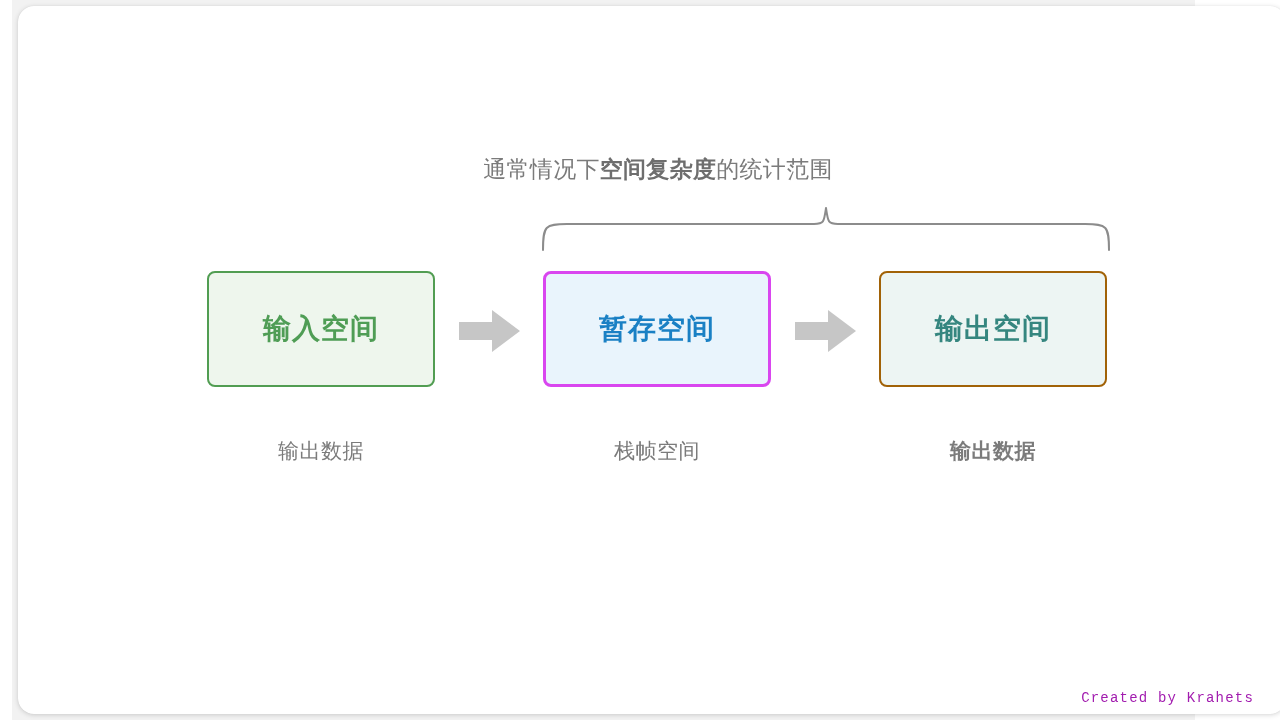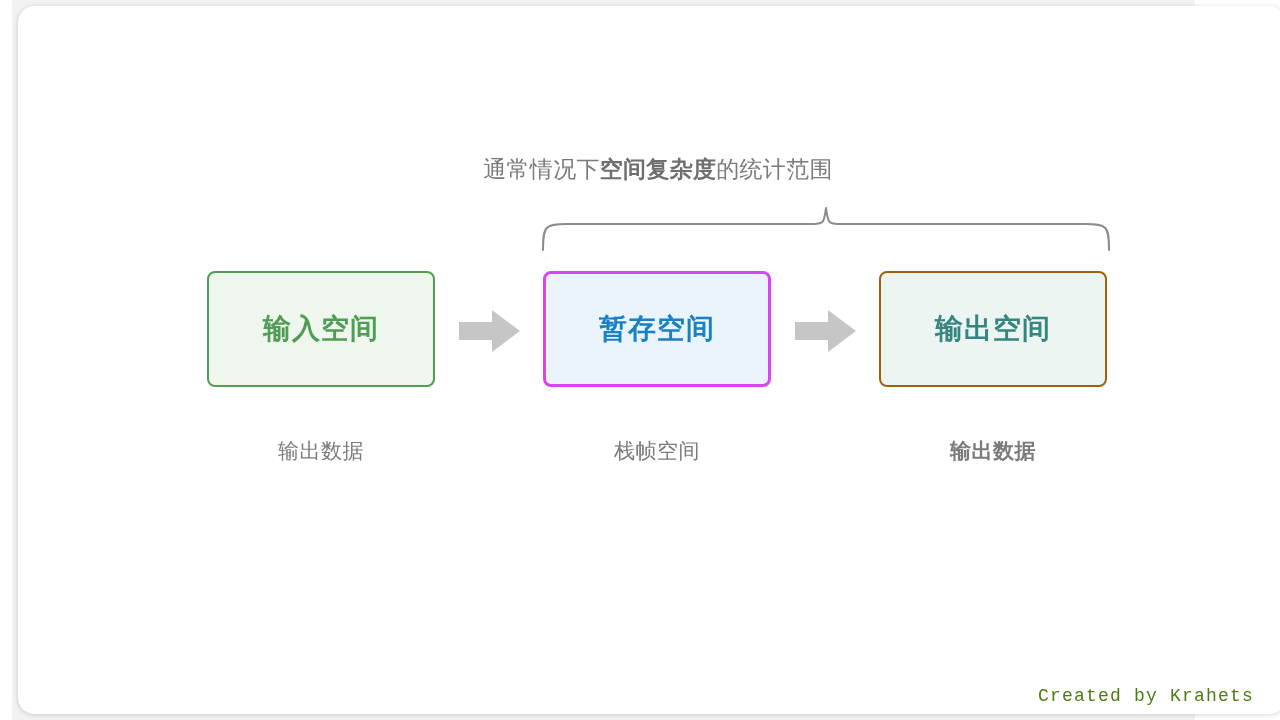--- a/index.html
+++ b/index.html
@@ -130,23 +130,23 @@
   .col-2 { left: 525px; }
   .col-3 { left: 861px; font-weight: bold; }
   .col-labels div { white-space: nowrap; }
 
   
   .watermark {
     position: absolute;
     right: 44px;
     bottom: 20px;
     font-family: "Liberation Mono", "DejaVu Sans Mono", monospace;
-    font-size: 18px;
+    font-size: 14px;
     letter-spacing: 1.2px;
-    color: #4d7c0f;
+    color: #a21caf;
     white-space: nowrap;
   }
 </style>
 </head>
 <body>
 
 <div class="stage">
   <div class="card">
 
     <div class="canvas">

